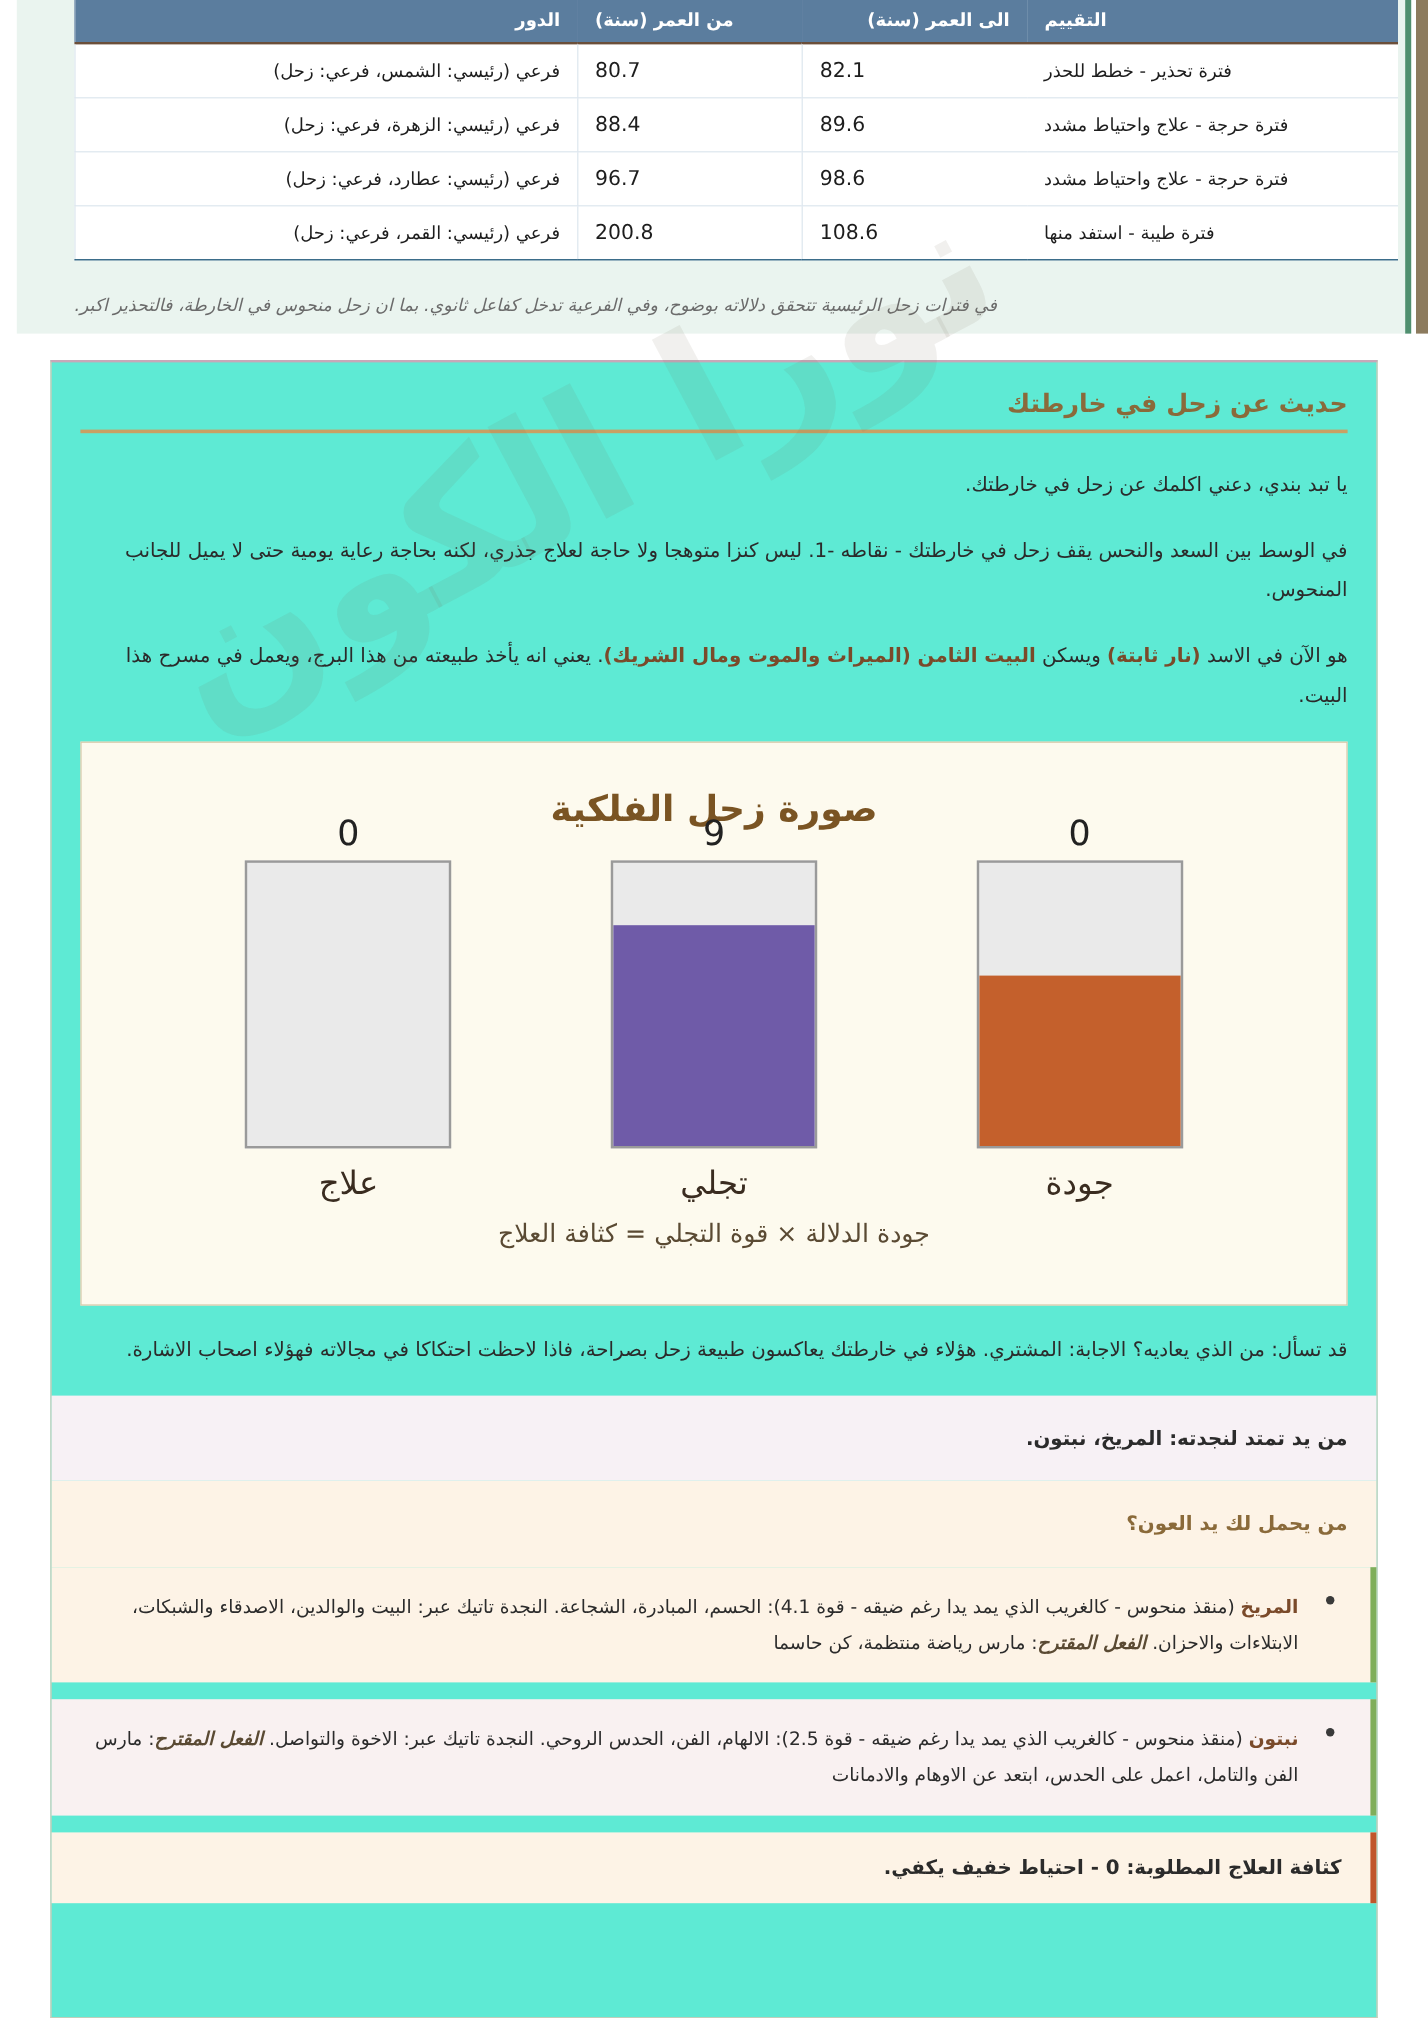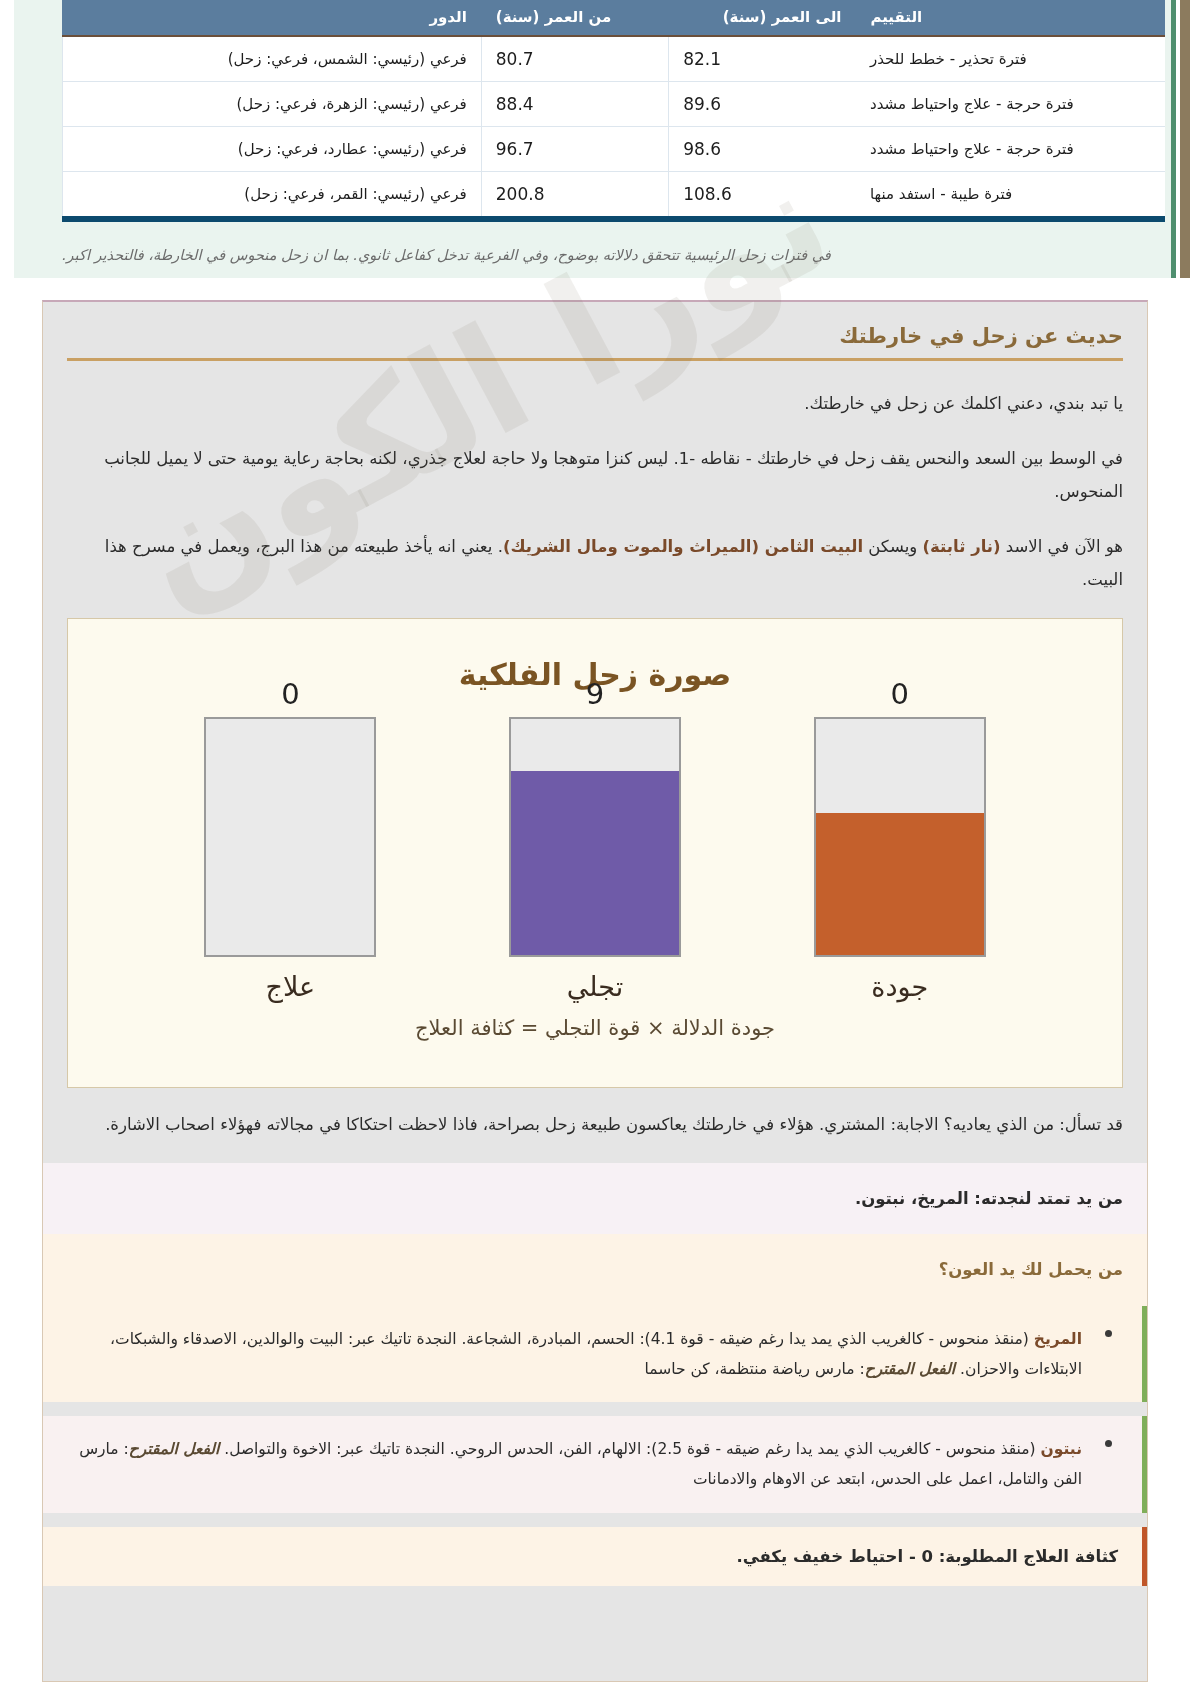--- a/index.html
+++ b/index.html
@@ -78,39 +78,39 @@
     border-bottom: 1px solid #dde6ee;
     border-left: 1px solid #dde6ee;
     color: #1d1d1d;
     font-size: 15px;
     background: #ffffff;
   }
   table.roles tbody td:first-child { border-left: none; }
   table.roles tbody td.c-role { text-align: right; }
   table.roles tbody td.c-num  { text-align: left; font-size: 17px; }
   table.roles tbody td.c-eval { text-align: left; }
-  table.roles tbody tr:last-child td { border-bottom: 6px solid #0c4a6e; }
+  table.roles tbody tr:last-child td { border-bottom: 1px solid #0c4a6e; }
 
   .table-note {
     position: absolute;
     left: 48px; right: 20px;
     top: 245px;
     text-align: left;
     font-style: italic;
     font-size: 14.5px;
     color: #6b6b6b;
     line-height: 1.5;
   }
 
   
   .card-main {
     position: absolute;
     top: 300px; right: 42px; left: 42px;
     height: 1382px;
-    background: #e5e5e5;
+    background: #5eead4;
     border: 1px solid #d9c8b4;
     border-top: 2px solid #c7a8b8;
     z-index: 2;
   }
   .card-main-inner { padding: 22px 24px 0 24px; }
 
   h2.section-title {
     margin: 0;
     font-size: 21px;
     font-weight: bold;

